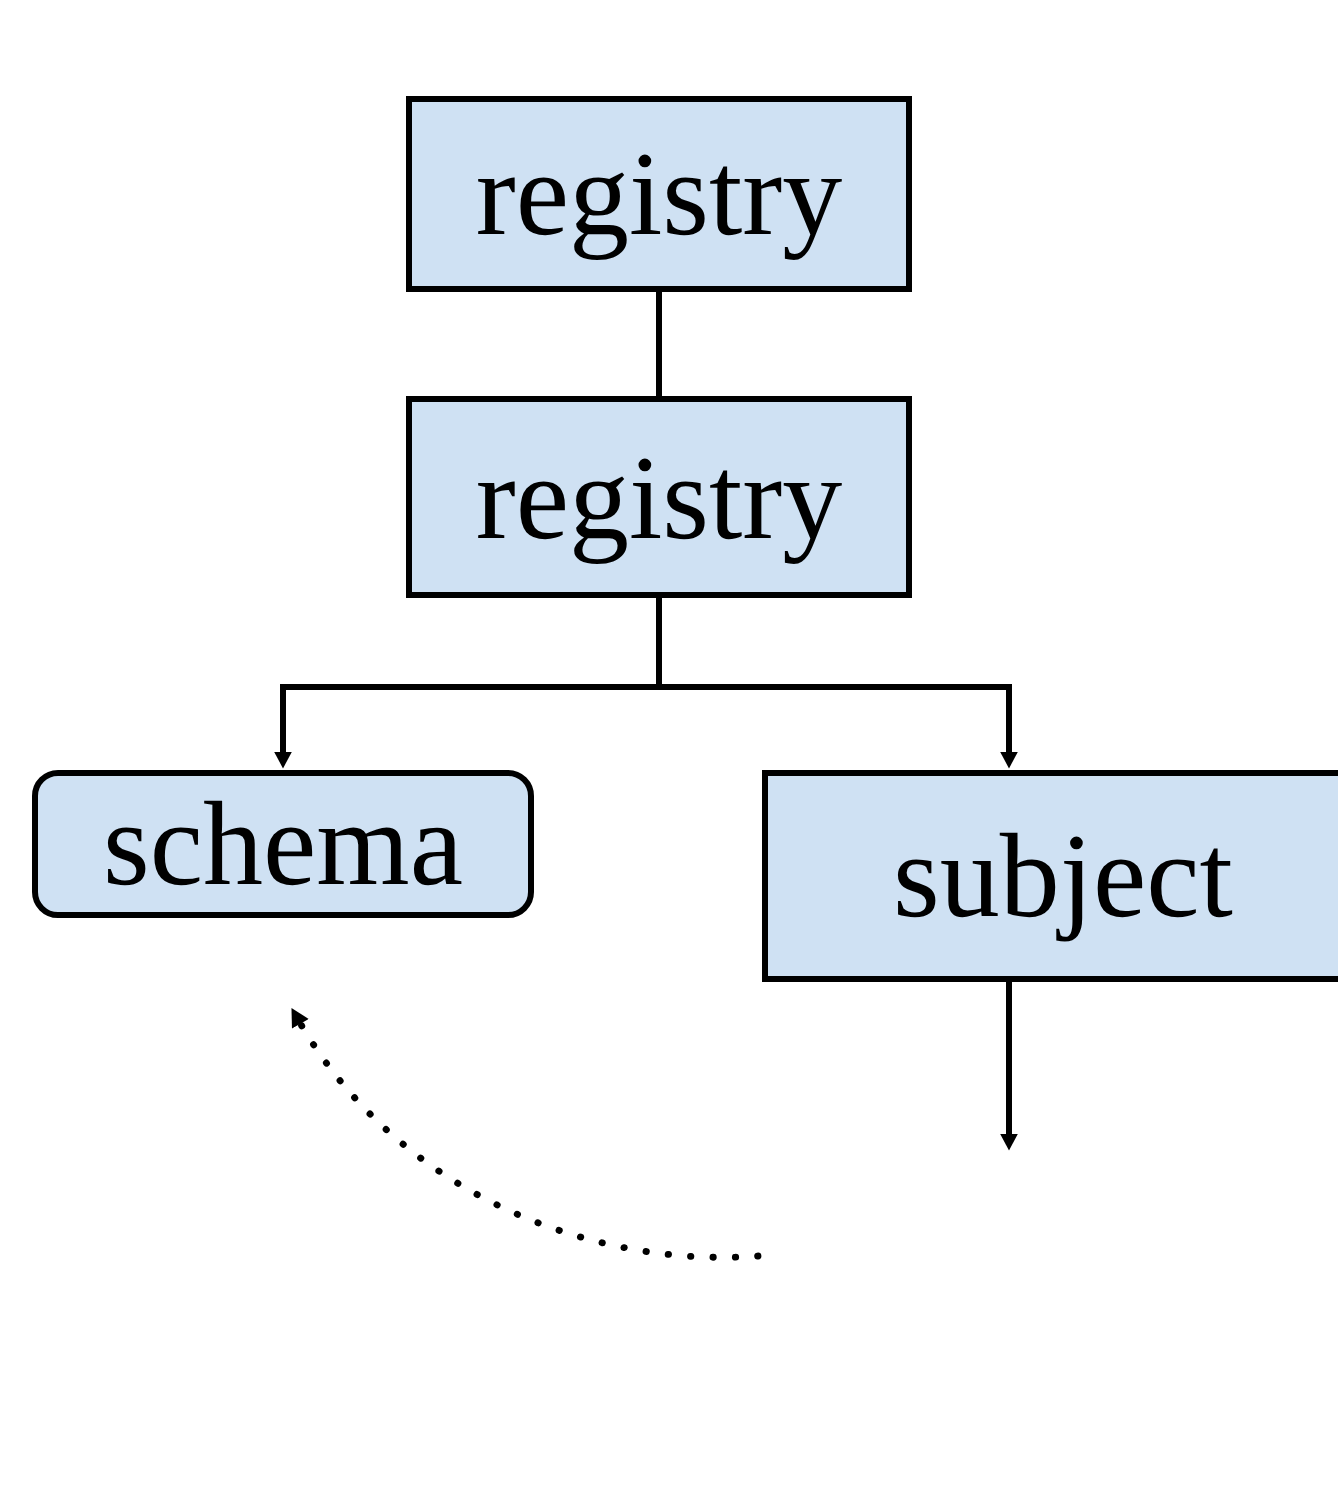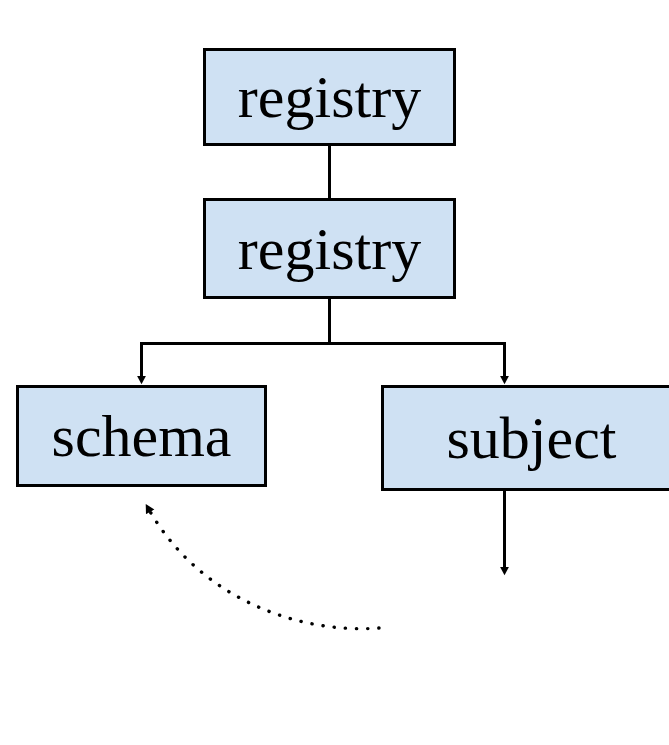--- a/index.html
+++ b/index.html
@@ -40,21 +40,21 @@
     line-height: 1;
     color: #000000;
     font-weight: 400;
     letter-spacing: 0px;
     white-space: nowrap;
     user-select: none;
   }
   
   #node-registry { left: 203px; top: 48px;  width: 253px; height: 98px; }
   #node-context  { left: 203px; top: 198px; width: 253px; height: 101px; }
-  #node-schema   { left: 16px;  top: 385px; width: 251px; height: 102px; }
+  #node-schema   { left: 16px;  top: 385px; width: 251px; height: 74px; border-radius: 13px; }
   #node-subject  { left: 381px; top: 385px; width: 301px; height: 106px; }
   #node-version  { left: 381px; top: 576px; width: 251px; height: 103px; }
 </style>
 </head>
 <body>
 
 <div id="diagram-canvas">
 
   <svg id="diagram-svg" viewBox="0 0 669 745" xmlns="http://www.w3.org/2000/svg">
     <defs>

